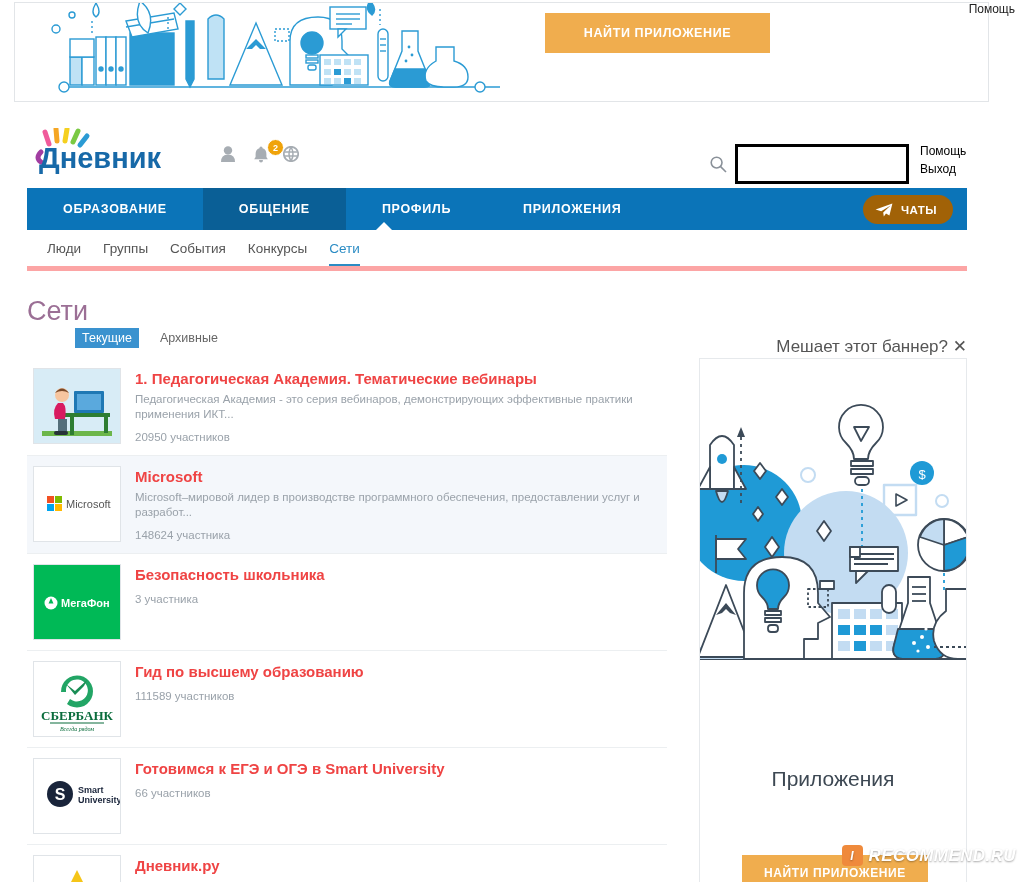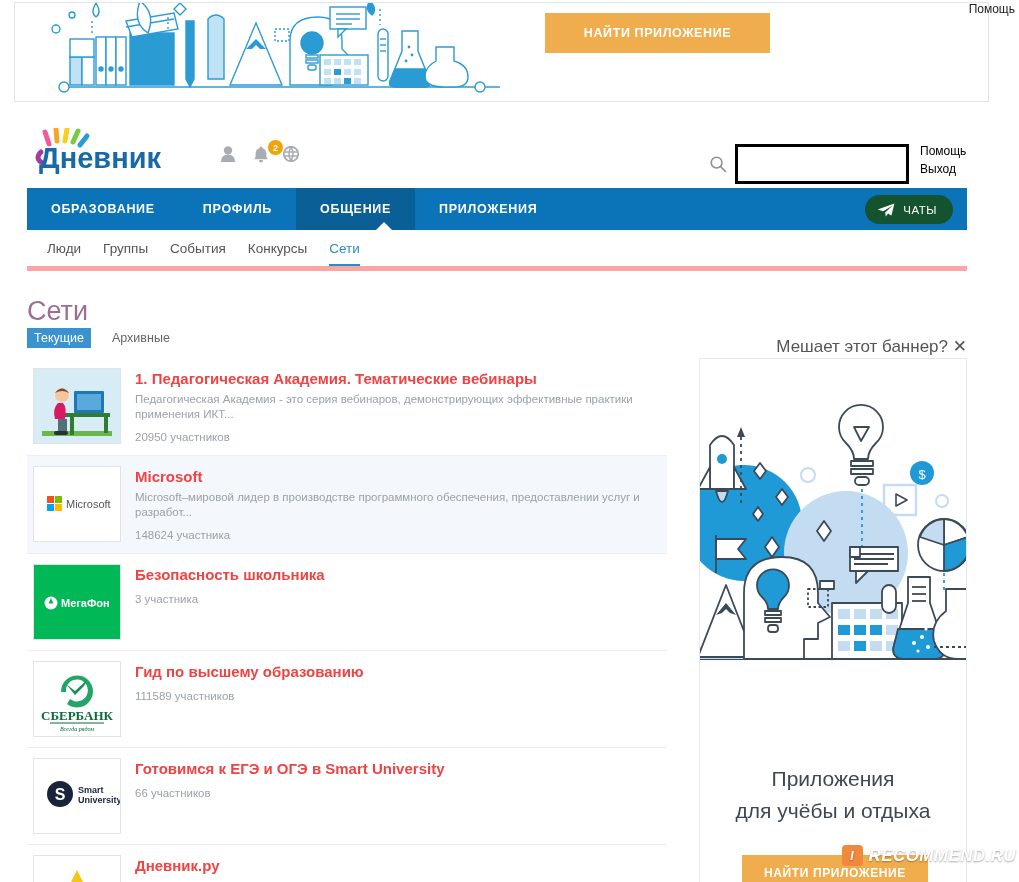--- a/index.html
+++ b/index.html
@@ -48,53 +48,53 @@
     width:100%;height:100%;border:0;outline:0;background:transparent;
     font-size:13px;font-family:"Liberation Sans",sans-serif;padding:0 6px;box-sizing:border-box;
   }
   #hdr-links{position:absolute;left:893px;top:22px;font-size:12px;color:#000000;line-height:18px;}
   #hdr-links div{cursor:pointer;}
   
   #navbar{
     height:42px;background:#0b74b8;position:relative;display:flex;align-items:stretch;
   }
   .nav-item{
-    display:flex;align-items:center;padding:0 24px;color:#fff;font-size:12.5px;
+    display:flex;align-items:center;padding:0 36px;color:#fff;font-size:12.5px;
     font-weight:bold;letter-spacing:.7px;cursor:pointer;position:relative;text-align:center;
   }
   .nav-item.active{background:#0a5f96;}
   #nav-arrow{
     position:absolute;left:348px;bottom:-1px;width:0;height:0;
     border-left:9px solid transparent;border-right:9px solid transparent;
     border-bottom:9px solid #fff;
   }
   #chat-btn{
     position:absolute;right:14px;top:7px;height:29px;padding:0 16px 0 12px;
-    background:#14532d;border-radius:15px;display:flex;align-items:center;gap:8px;
-    color:#fff;font-size:11.5px;font-weight:normal;letter-spacing:.5px;cursor:pointer;text-align:center;
+    background:#a16207;border-radius:15px;display:flex;align-items:center;gap:8px;
+    color:#fff;font-size:11.5px;font-weight:bold;letter-spacing:.5px;cursor:pointer;text-align:center;
   }
   
   #subnav{
     height:36px;background:#fff;border-bottom:5px solid #fca5a5;
     display:flex;align-items:flex-end;padding-left:20px;gap:22px;
   }
   .subnav-item{
     font-size:13.5px;color:#555;padding-bottom:8px;cursor:pointer;
     border-bottom:2px solid transparent;
   }
   .subnav-item.active{color:#2b8cc4;border-bottom-color:#2b8cc4;}
   
   #page-title{
     position:absolute;left:0px;top:158px;font-size:27px;color:#9b6f95;font-weight:normal;
   }
   #filter-row{position:absolute;left:0px;top:208px;display:flex;align-items:center;gap:14px;}
   .filter-chip{
     font-size:12.5px;padding:3px 7px;cursor:pointer;color:#666;
   }
-  .filter-chip.active{background:#3a92cf;color:#fff;}
+  .filter-chip.active{background:#3a92cf;color:#fff;margin-left:48px;}
   
   #net-list{position:absolute;left:0px;top:238px;width:640px;}
   .net-row{
     display:flex;padding:10px 0 10px 6px;border-bottom:1px solid #eceff1;
     position:relative;cursor:pointer;box-sizing:border-box;
   }
   .net-row.hl{background:#f4f7fb;}
   .net-logo{
     width:88px;height:76px;flex:0 0 88px;margin-right:14px;border:1px solid #e0e4e8;
     background:#fff;box-sizing:border-box;display:flex;align-items:center;justify-content:center;
@@ -271,22 +271,22 @@
     </div>
 
     <div id="hdr-links">
       <div>Помощь</div>
       <div>Выход</div>
     </div>
   </div>
 
   <div id="navbar">
     <div class="nav-item">ОБРАЗОВАНИЕ</div>
+    <div class="nav-item active">ОБЩЕНИЕ</div>
     <div class="nav-item">ПРОФИЛЬ</div>
-    <div class="nav-item active">ОБЩЕНИЕ</div>
     <div class="nav-item">ПРИЛОЖЕНИЯ</div>
     <div id="nav-arrow"></div>
     <div id="chat-btn">
       <svg width="18" height="14" viewBox="0 0 18 14">
         <path d="M17.4 .6 L.6 6.4 L6.2 8.2 L15.6 2.4 L8.2 9.6 L8.8 13.4 L11 10.4 L14.4 12.4 Z" fill="#fff"></path>
       </svg>
       <span>ЧАТЫ</span>
     </div>
   </div>
 
@@ -528,21 +528,20 @@
           <circle cx="248" cy="148" r="26" fill="#fff"></circle>
           <path d="M248 148 L248 122 A26 26 0 0 1 272 140 Z" fill="#fff"></path>
           <path d="M248 148 L272 140 A26 26 0 0 1 248 174 Z" fill="#1f9ad6" stroke="#3c4a58"></path>
           <path d="M248 148 L248 122 A26 26 0 0 0 224 140 Z" fill="#c3dcf2" stroke="#3c4a58"></path>
           <line x1="248" y1="176" x2="248" y2="196" stroke-dasharray="3 4" stroke="#1f9ad6"></line>
         </g>
       </svg>
 
       <div id="side-text">
         <div>Приложения</div>
-        <div>для учёбы и отдыха</div>
       </div>
       <div id="side-cta">НАЙТИ ПРИЛОЖЕНИЕ</div>
     </div>
   </div>
 
 </div>
 
 <div id="recommend-wm">
   <span class="wm-badge">I</span>
   <span>RECOMMEND.RU</span>

